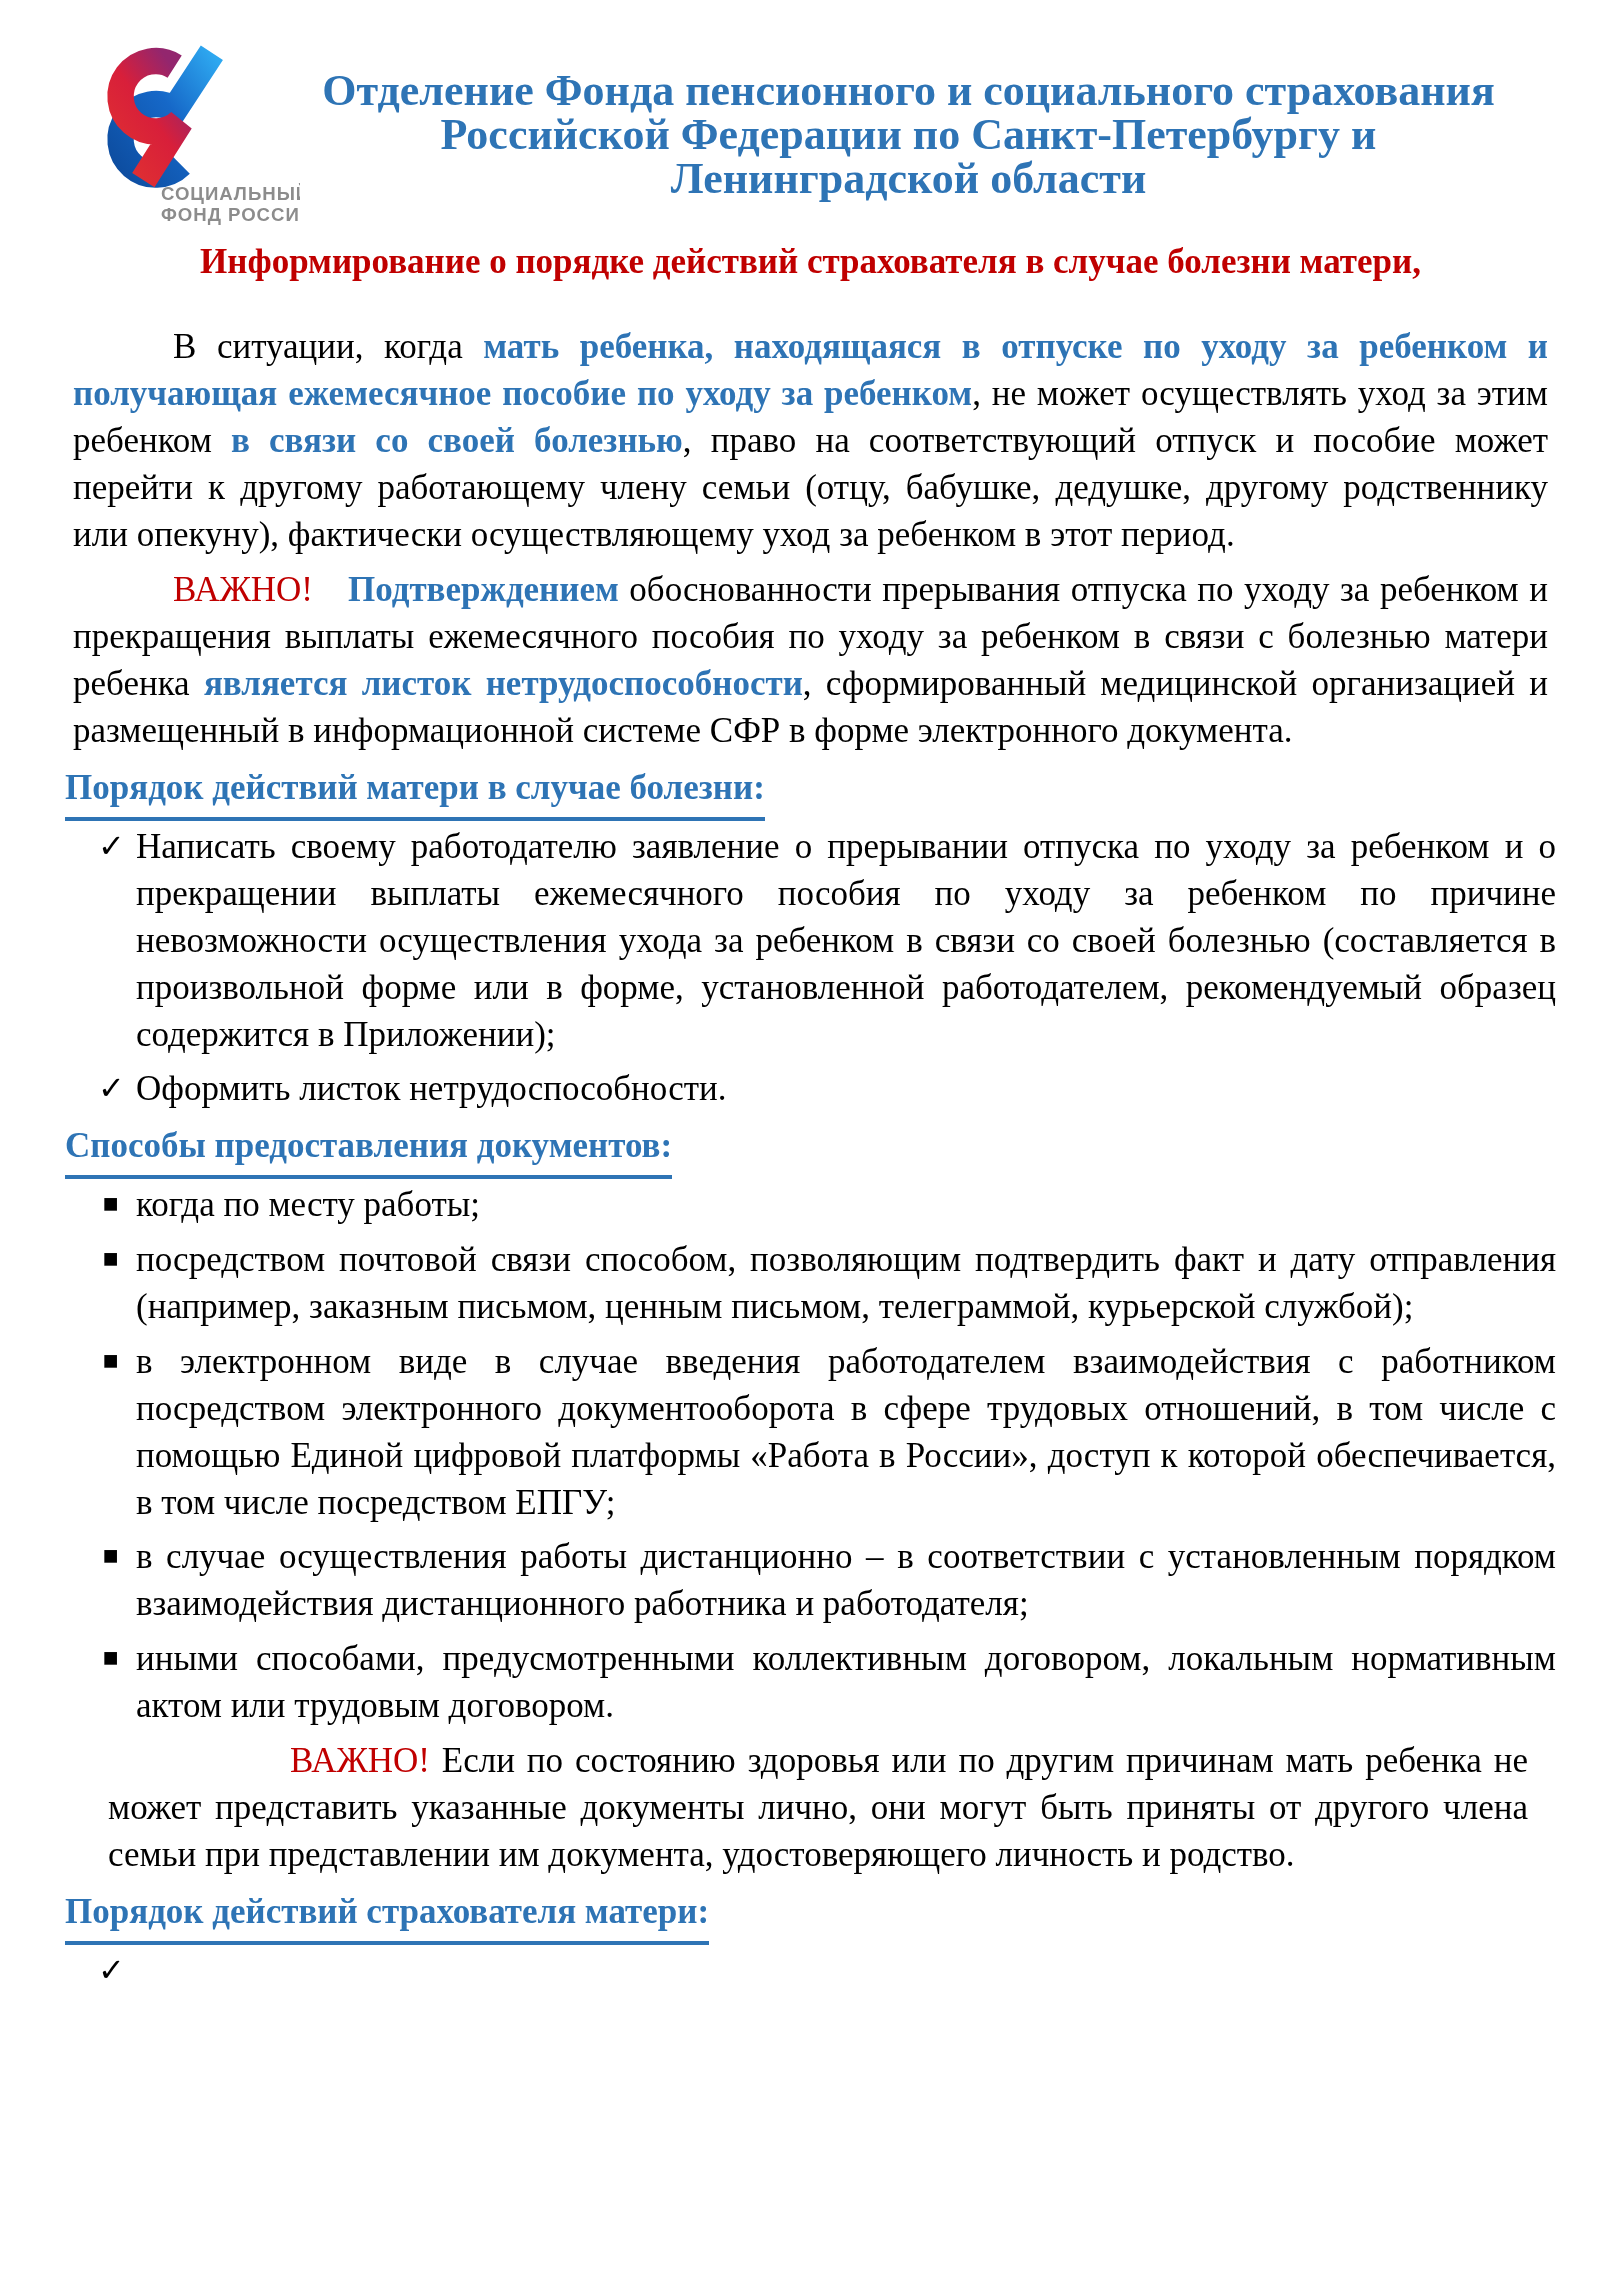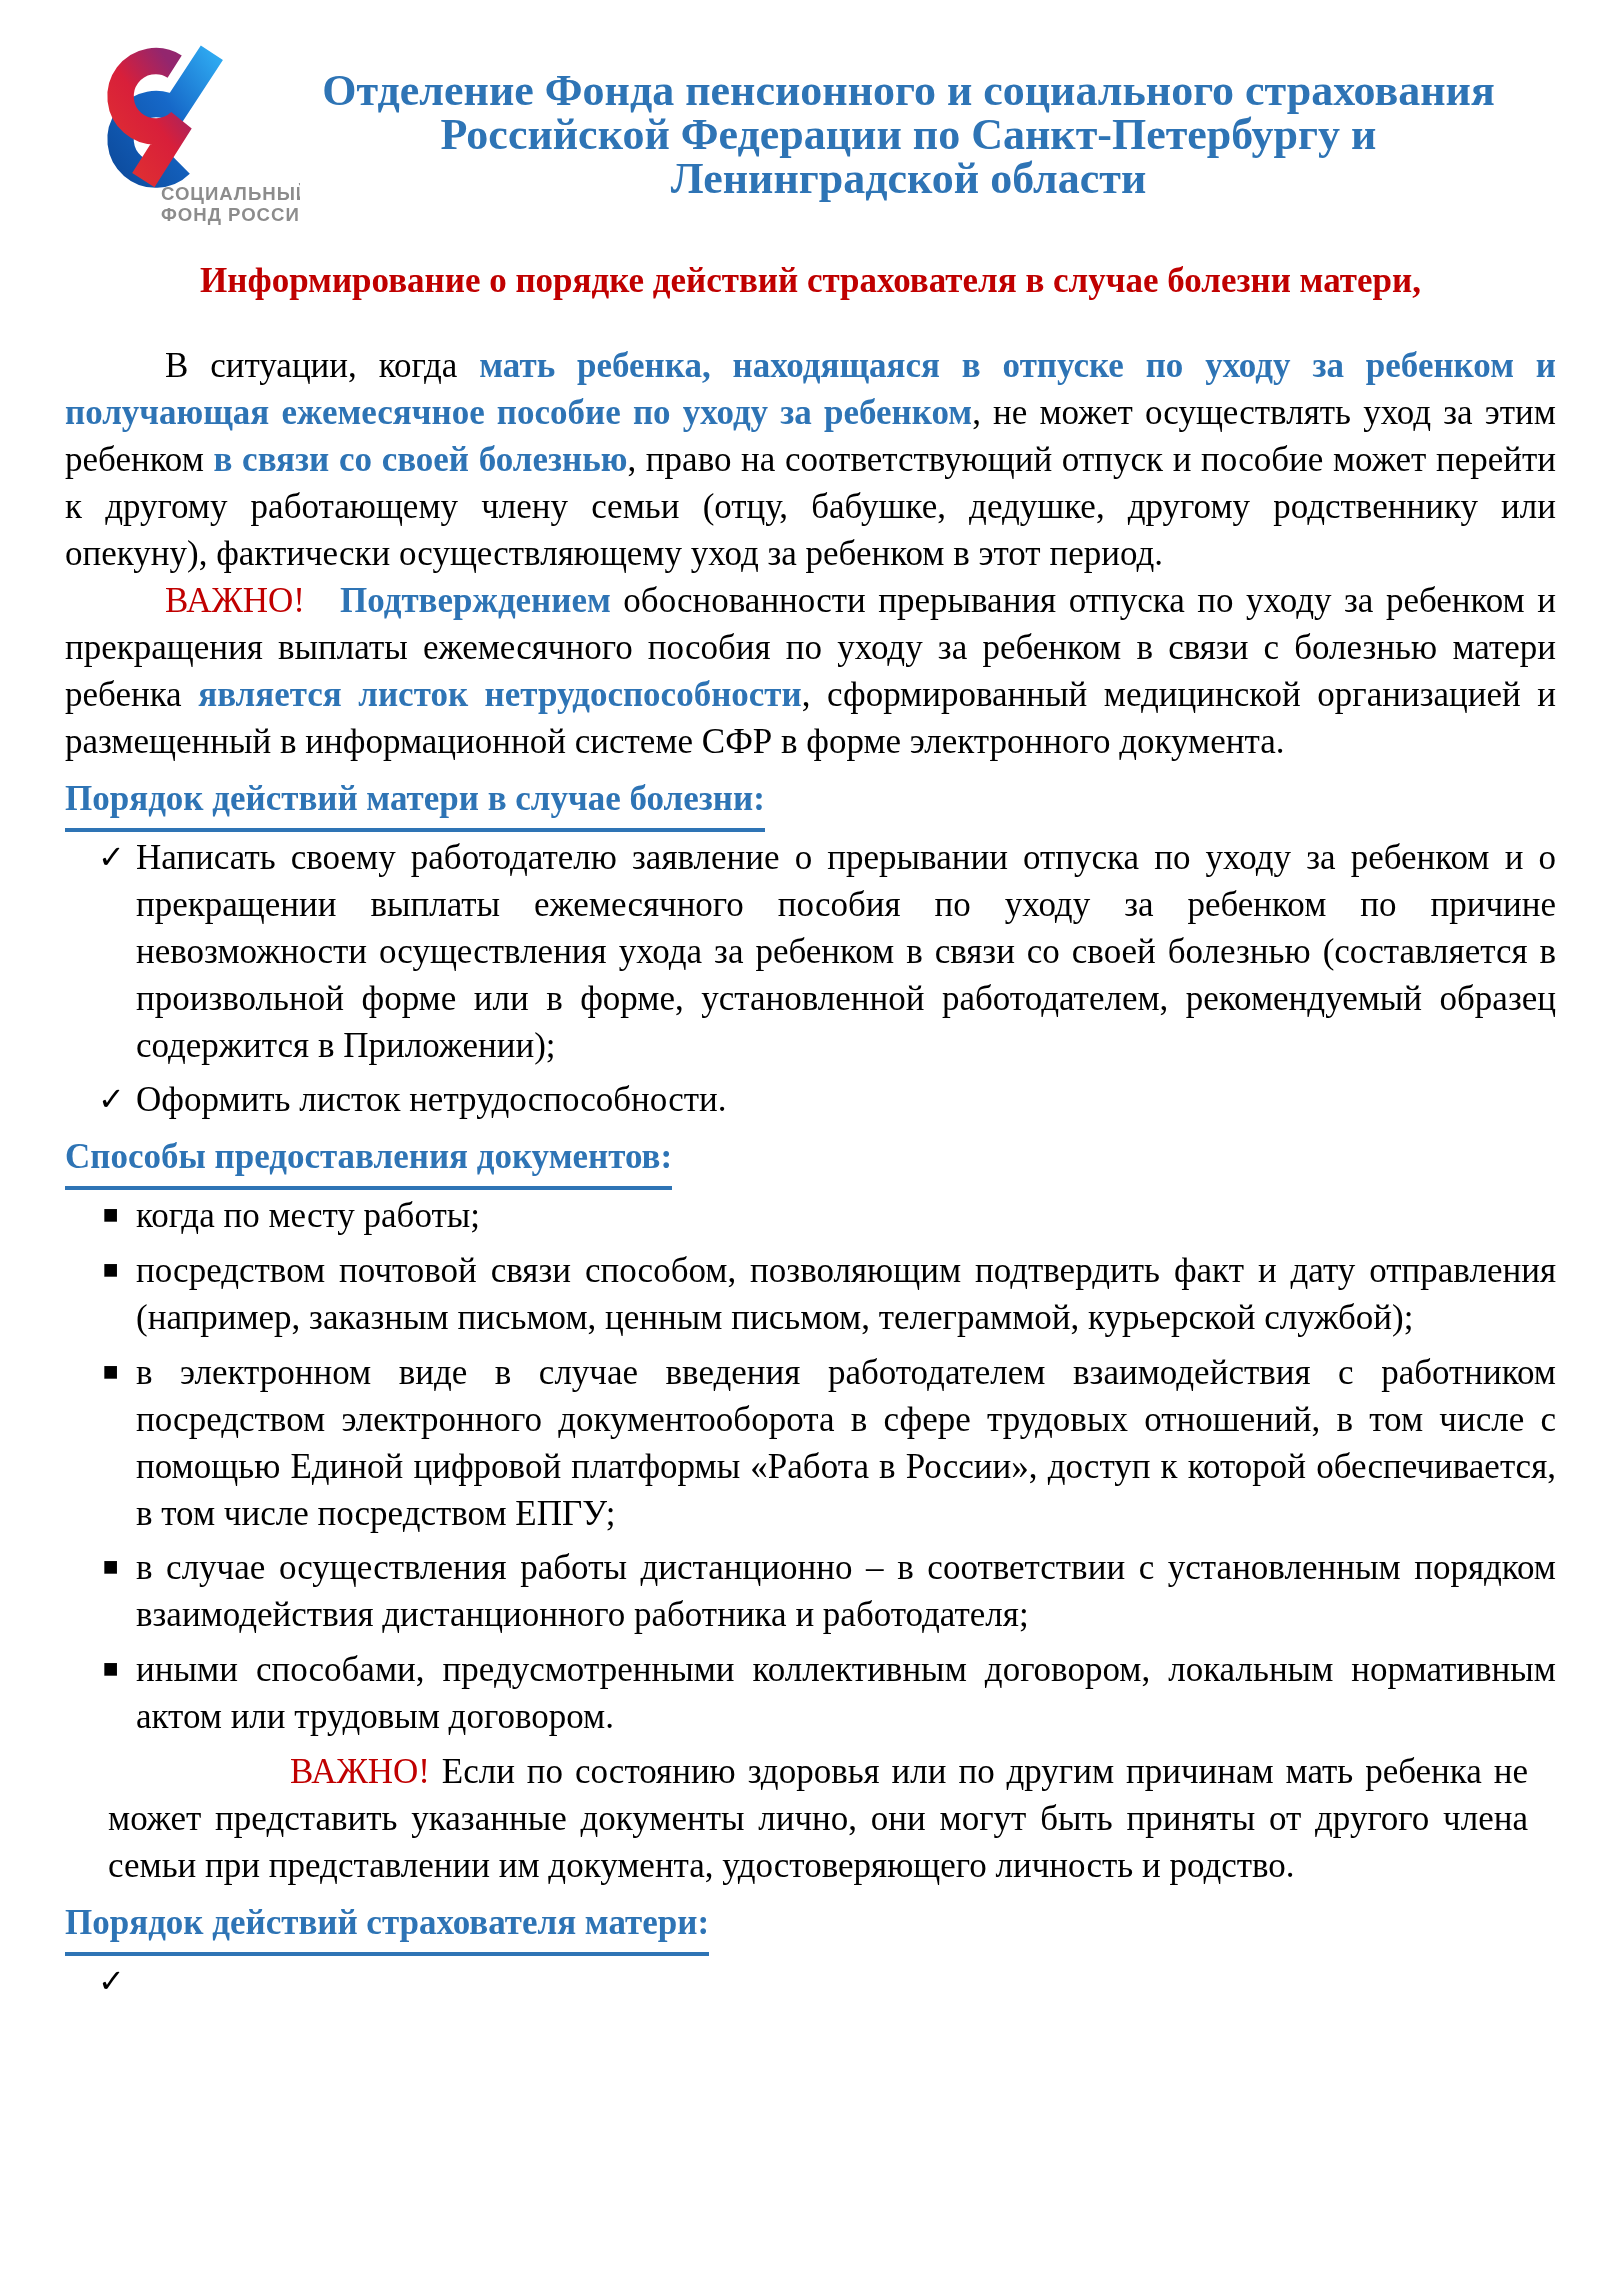--- a/index.html
+++ b/index.html
@@ -30,30 +30,30 @@
     text-align:center;
     padding-top:23.5px;
     padding-right:39px;
     color:var(--blue,#2E74B5);
     font-weight:bold;
     font-size:44px;
     line-height:44px;
   }
   
   .doc-title{
-    margin-top:26px;
+    margin-top:7px;
     text-align:center;
     color:var(--red,#C00000);
     font-weight:bold;
     font-size:35px;
     line-height:44px;
   }
   
   .content{margin-top:39px;font-size:35px;line-height:47px;text-align:justify;}
-  .para{margin:0;text-indent:100px;}
+  .para{margin:8px;text-indent:100px;}
   .para-important2{
     margin:2px 28px 0 43px;
     text-indent:182px;
   }
   .em-blue{color:var(--blue,#2E74B5);font-weight:bold;}
   .em-red{color:var(--red,#C00000);font-weight:normal;}
   .em-gap{display:inline-block;width:35px;}
   .sec-heading{
     margin:9.8px 0 11.8px 0;
     font-size:35px;

